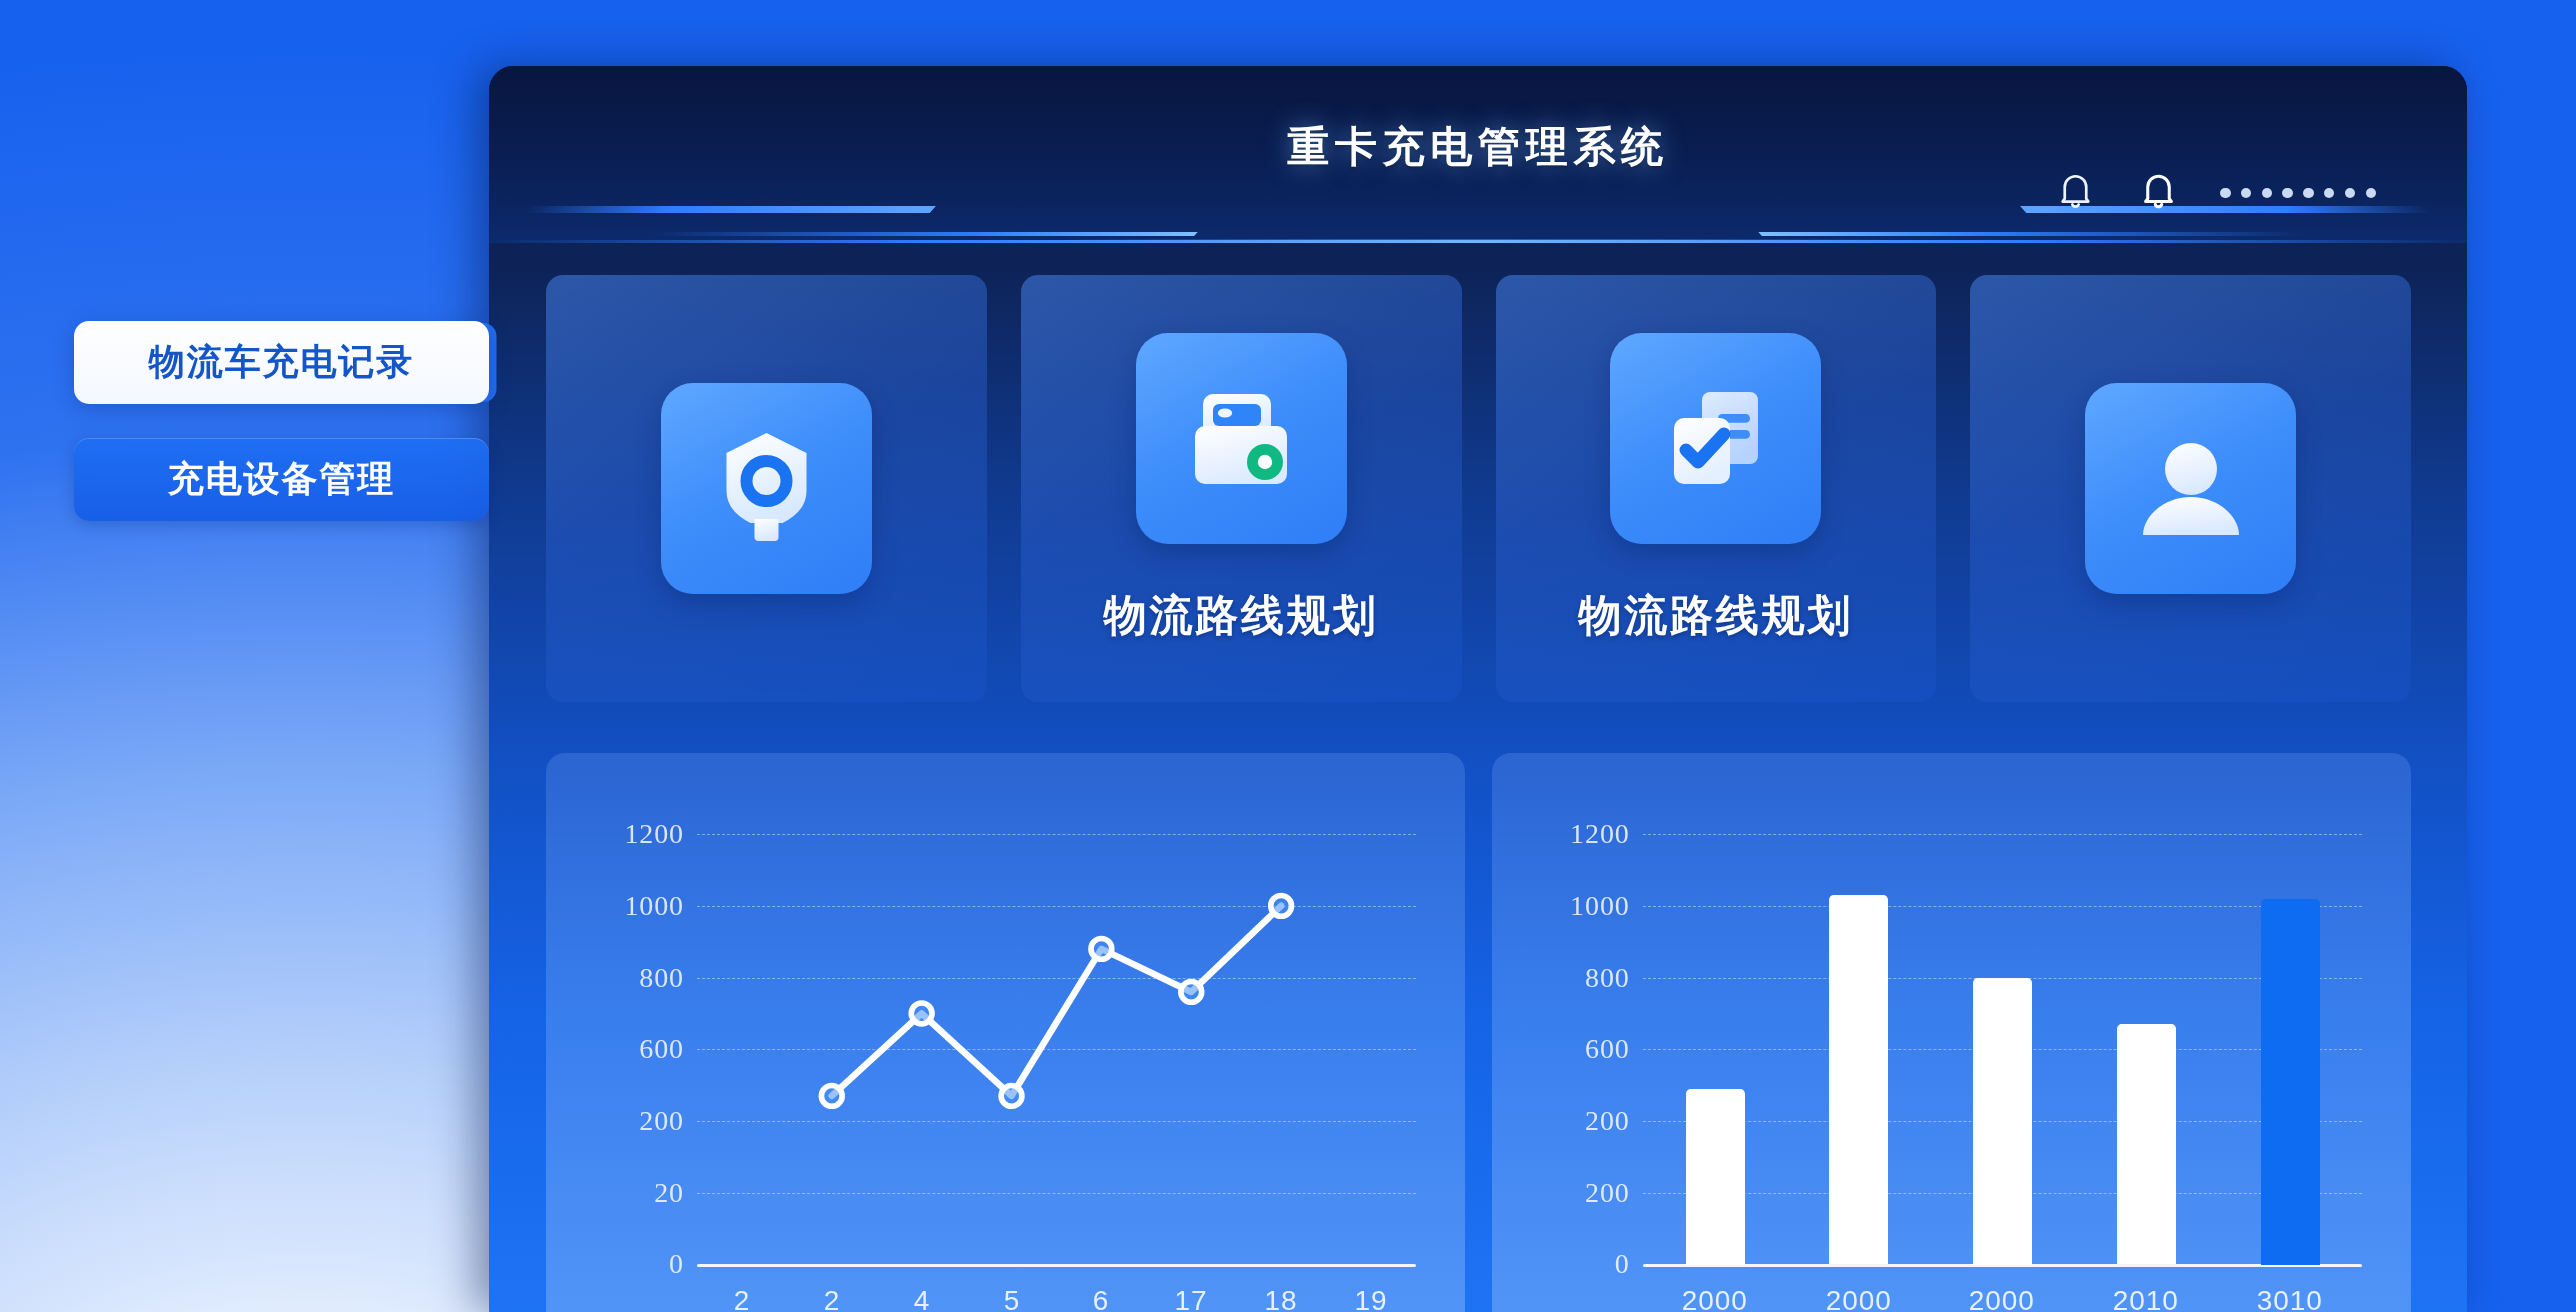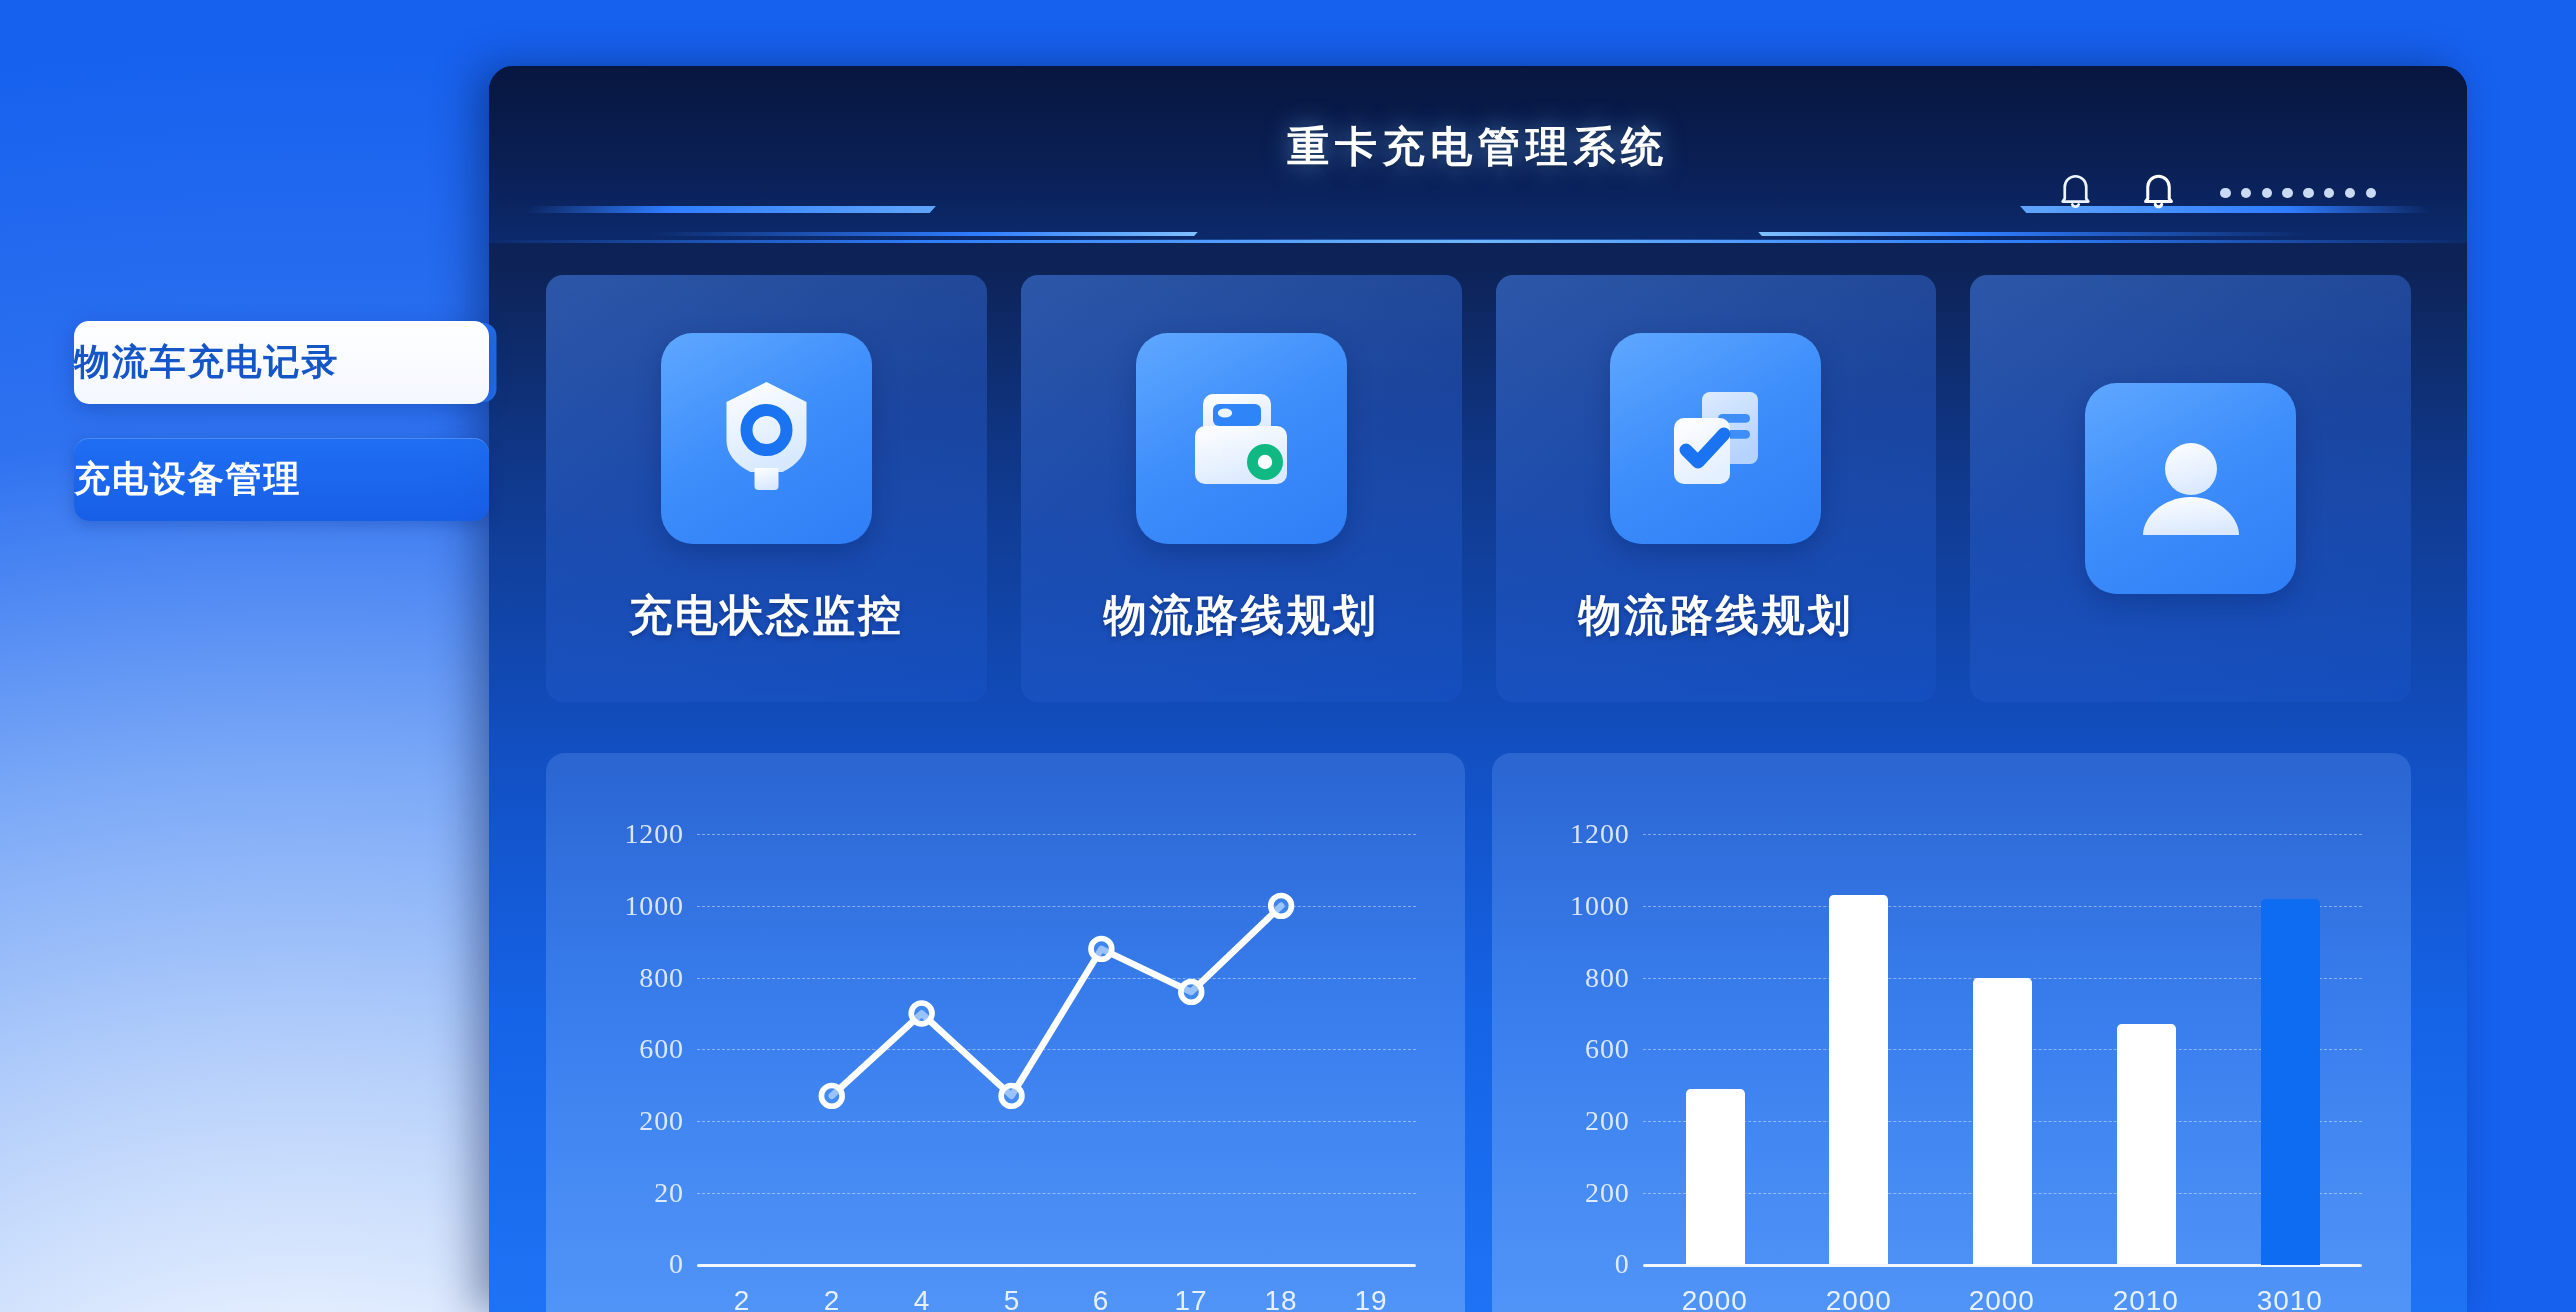--- a/index.html
+++ b/index.html
@@ -29,21 +29,21 @@
     left: 74px; top: 321px;
     width: 415px;
     display: flex;
     flex-direction: column;
     gap: 21px;
     z-index: 6;
   }
   .side-btn {
     height: 83px;
     border-radius: 15px;
-    display: flex; align-items: center; justify-content: flex-start;
+    display: flex; align-items: center; justify-content: center;
     font-size: 36px;
     font-weight: 700;
     letter-spacing: 1.9px;
     cursor: pointer;
     user-select: none;
   }
   .side-btn.active {
     background: linear-gradient(180deg, #ffffff 0%, #f3f7ff 100%);
     color: #1456c8;
     box-shadow: 0 5.7px 21px rgba(0,40,120,.28), 9.4px 0 0 -1.9px rgba(40,120,255,.85);
@@ -283,21 +283,20 @@
               <linearGradient id="g1" x1="0" y1="0" x2="0.3" y2="1">
                 <stop offset="0" stop-color="#ffffff"></stop>
                 <stop offset="1" stop-color="#d8e9ff"></stop>
               </linearGradient>
             </defs>
             <path d="M30 5 L50 15 V34 Q50 44 38 50 h-16 Q10 44 10 34 V15 Z" fill="url(#g1)"></path>
             <path d="M24 48 h12 v9 a2 2 0 0 1-2 2 h-8 a2 2 0 0 1-2-2 z" fill="url(#g1)"></path>
             <circle cx="30" cy="29" r="10" fill="none" stroke="#1a73f0" stroke-width="6"></circle>
           </svg>
         </div>
-        <div class="card-label">充电状态监控</div>
       </div>
 
       <div class="card">
         <div class="card-ico">
           <svg width="128" height="128" viewBox="0 0 64 64">
             <defs>
               <linearGradient id="g2" x1="0" y1="0" x2="0.4" y2="1">
                 <stop offset="0" stop-color="#ffffff"></stop>
                 <stop offset="1" stop-color="#dceaff"></stop>
               </linearGradient>

